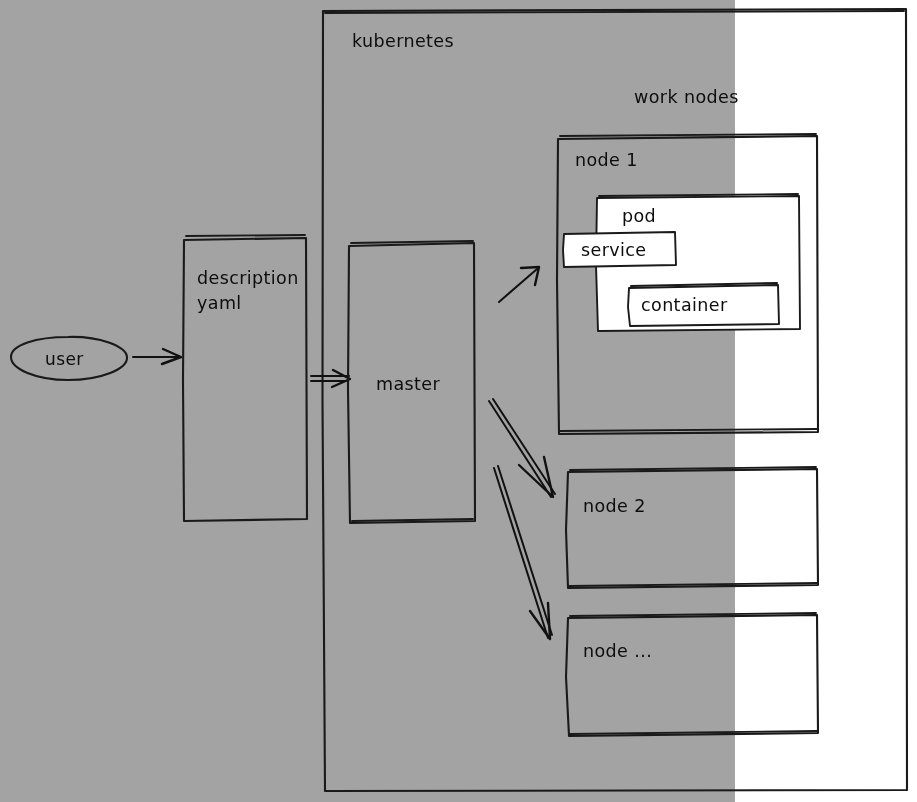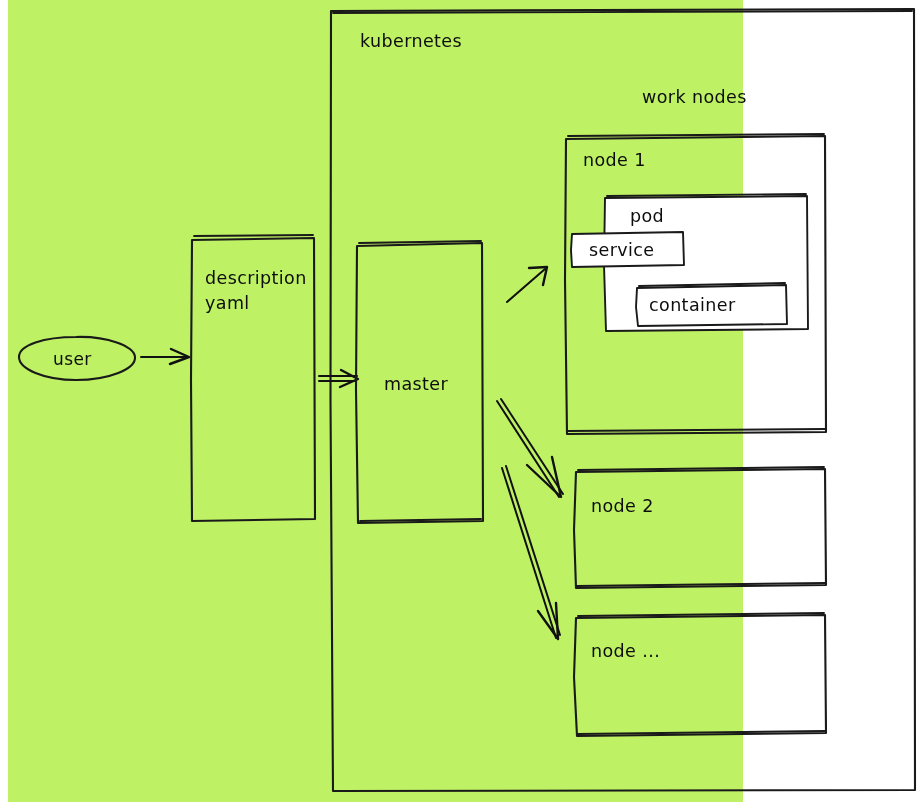--- a/index.html
+++ b/index.html
@@ -10,22 +10,21 @@
   body {
     width: 917px;
     height: 802px;
     font-family: "DejaVu Sans", sans-serif;
     overflow: hidden;
   }
   #diagram-root {
     position: relative;
     width: 735px;
     height: 802px;
-    background: #bef264;
-    margin-left: 8px;
+    background: #a3a3a3;
   }
   svg#diagram {
     display: block;
     width: 917px;
     height: 802px;
   }
   .sketch-stroke {
     fill: none;
     stroke: #1a1a1a;
     stroke-linecap: round;

